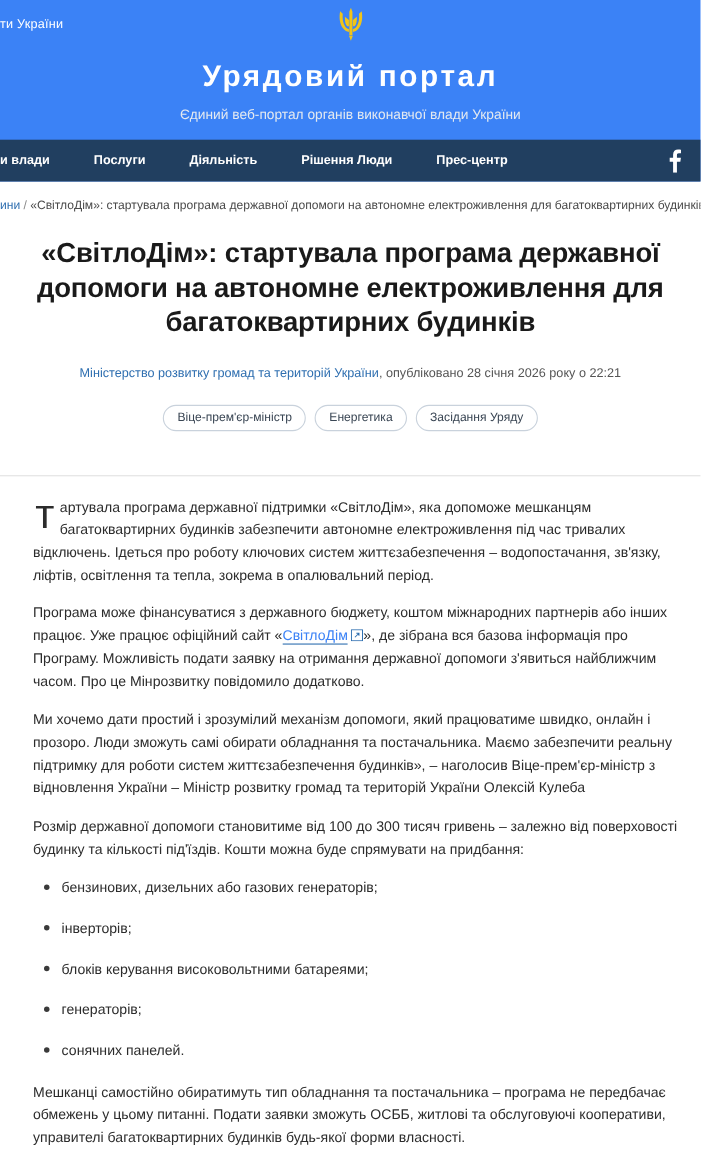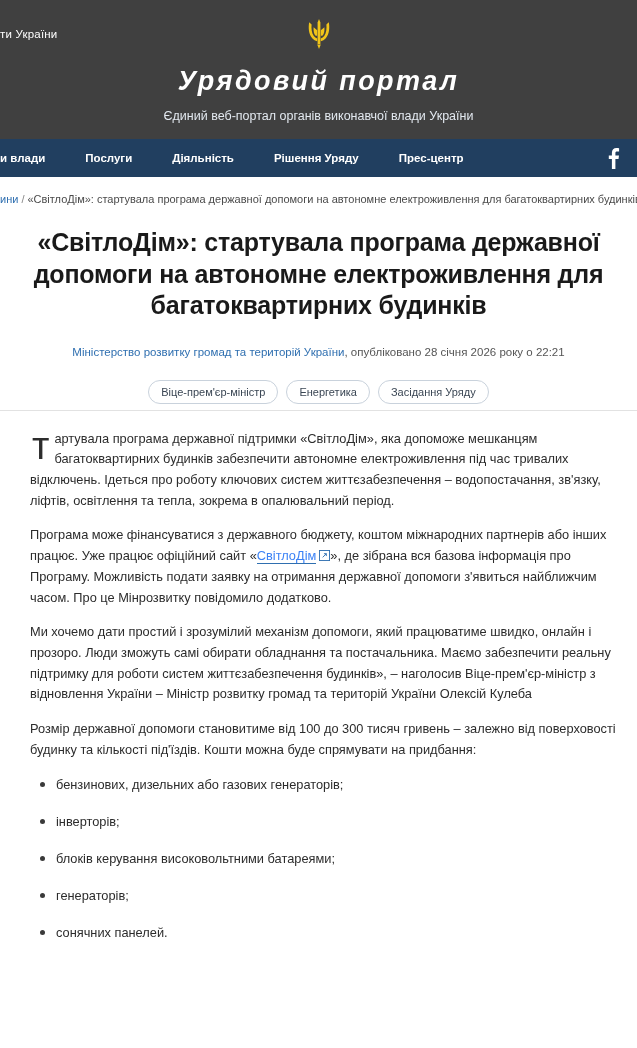--- a/index.html
+++ b/index.html
@@ -7,24 +7,24 @@
     margin: 0;
     padding: 0;
     width: 637px;
     background: #ffffff;
     font-family: "Liberation Sans", sans-serif;
   }
   body { width: 637px; overflow-x: hidden; }
 
   
   .site-header {
-    background: #404040;
-    color: #ffffff;
-    position: relative;
-    padding-top: 16px;
+    background: #3b82f6;
+    color: #ffffff;
+    position: relative;
+    padding-top: 4px;
   }
   .header-top {
     height: 34px;
     position: relative;
   }
   .gov-label {
     position: absolute;
     left: 0;
     top: 12px;
     font-size: 11.5px;
@@ -41,21 +41,20 @@
     height: 32px;
     display: block;
   }
   .portal-title {
     text-align: center;
     font-size: 27px;
     font-weight: bold;
     letter-spacing: 2.4px;
     margin-top: 16px;
     color: #ffffff;
-    font-style: italic;
   }
   .portal-sub {
     text-align: center;
     font-size: 12.5px;
     color: #e3e9f0;
     margin-top: 12px;
     margin-bottom: 16px;
   }
 
   
@@ -123,21 +122,21 @@
     font-size: 11.5px;
     color: #555555;
     margin-top: 24px;
   }
   .meta-line a { color: #2f6fb0; text-decoration: none; }
   .tags {
     display: flex;
     justify-content: center;
     gap: 8px;
     margin-top: 22px;
-    margin-bottom: 6px;
+    margin-bottom: 40px;
     flex-wrap: wrap;
   }
   .tag {
     border: 1px solid #c9d2dc;
     border-radius: 13px;
     padding: 5px 12px;
     font-size: 11px;
     color: #3a4654;
     background: #ffffff;
     white-space: nowrap;
@@ -219,21 +218,21 @@
     </span>
   </div>
   <div class="portal-title">Урядовий портал</div>
   <div class="portal-sub">Єдиний веб-портал органів виконавчої влади України</div>
 
   <nav class="nav-bar">
     <div class="nav-items">
       <span class="nav-item">и влади</span>
       <span class="nav-item">Послуги</span>
       <span class="nav-item">Діяльність</span>
-      <span class="nav-item">Рішення Уряду</span>
+      <span class="nav-item">Рішення Люди</span>
       <span class="nav-item">Прес-центр</span>
     </div>
     <div class="nav-right">
       <span>
         <svg class="fb-icon" viewBox="0 0 13 22" aria-hidden="true">
           <path fill="#ffffff" d="M8.4 22V12h3.1l.5-3.6H8.4V6.1c0-1 .3-1.7 1.8-1.7h1.9V1.2C11.8 1.1 10.7 1 9.4 1 6.7 1 4.9 2.6 4.9 5.7v2.7H1.8V12h3.1v10z"></path>
         </svg>
       </span>
     </div>
   </nav>
@@ -274,13 +273,14 @@
   <p>Розмір державної допомоги становитиме від 100 до 300 тисяч гривень – залежно від поверховості будинку та кількості під'їздів. Кошти можна буде спрямувати на придбання:</p>
 
   <ul class="bullets">
     <li>бензинових, дизельних або газових генераторів;</li>
     <li>інверторів;</li>
     <li>блоків керування високовольтними батареями;</li>
     <li>генераторів;</li>
     <li>сонячних панелей.</li>
   </ul>
 
+  <p>Мешканці самостійно обиратимуть тип обладнання та постачальника – програма не передбачає обмежень у цьому питанні. Подати заявки зможуть ОСББ, житлові та обслуговуючі кооперативи, управителі багатоквартирних будинків будь-якої форми власності.</p>
 </article>
 
 </body></html>

